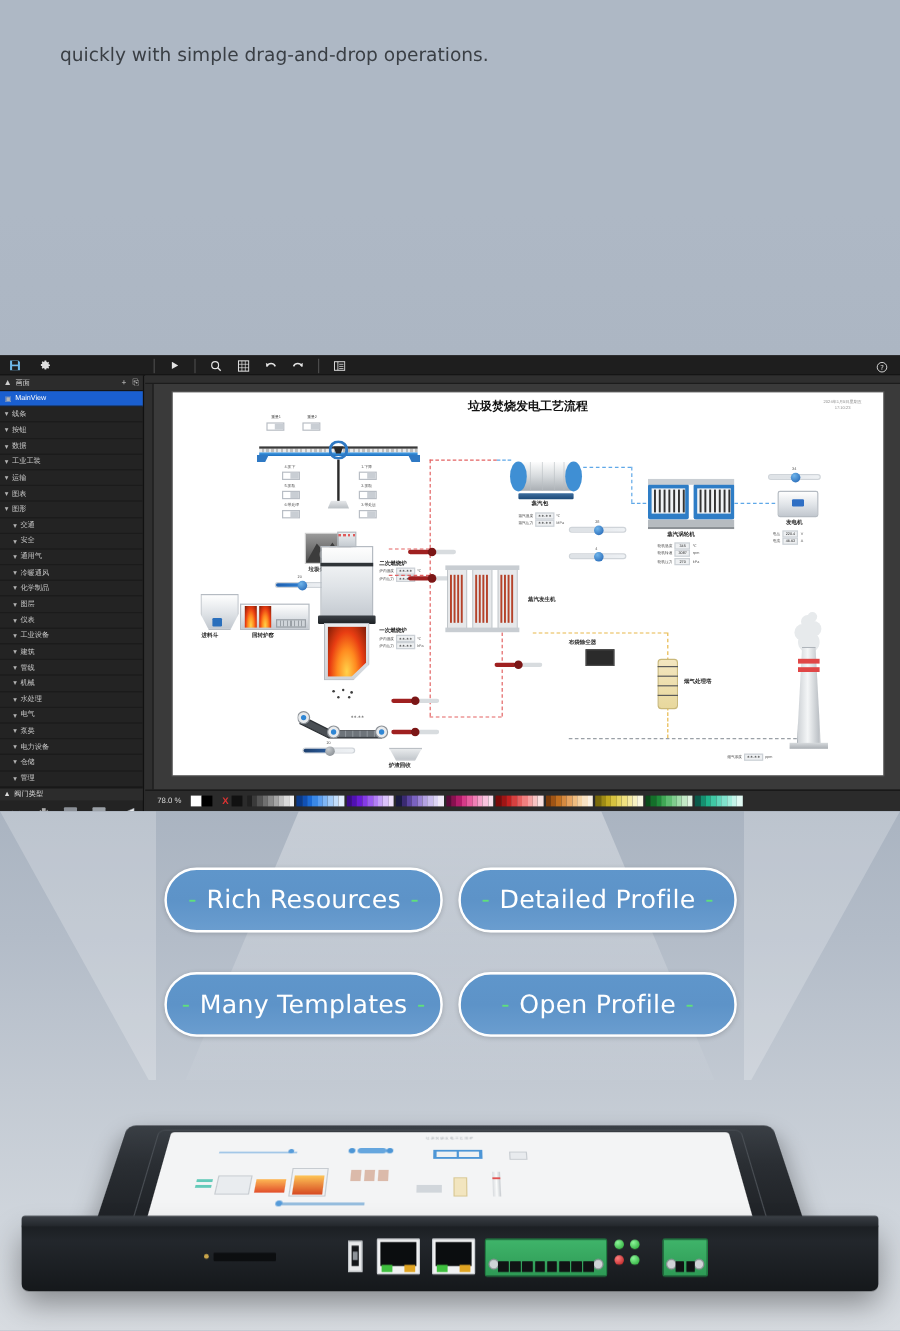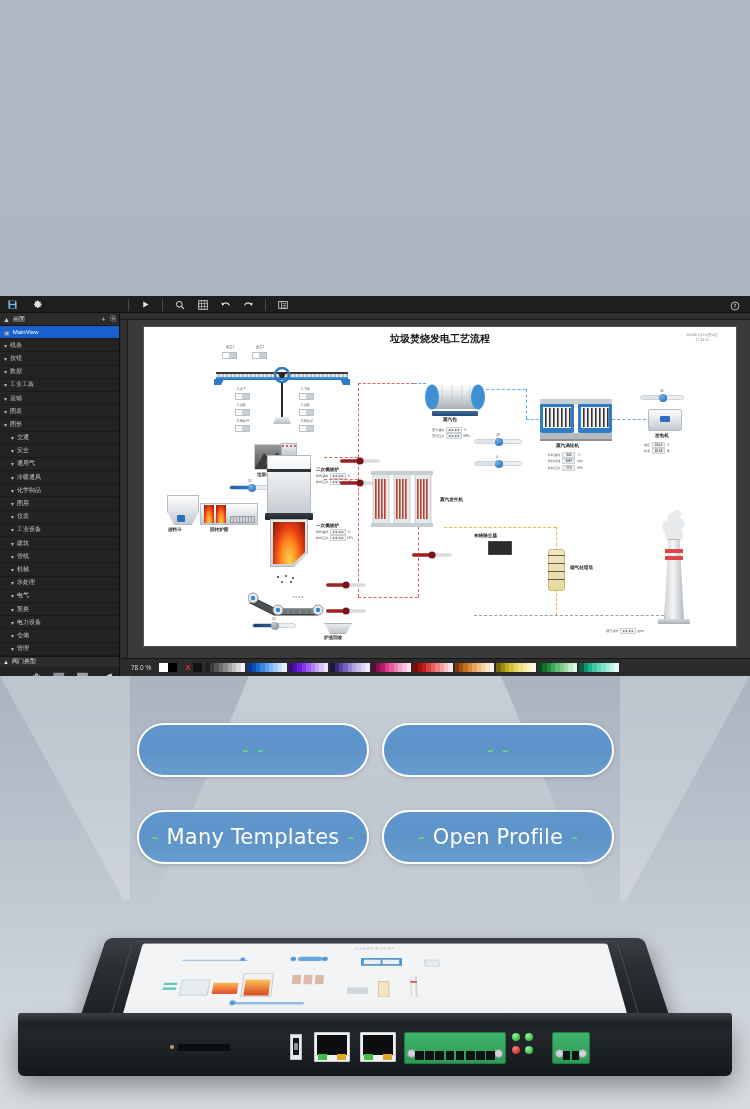--- a/index.html
+++ b/index.html
@@ -197,20 +197,21 @@
   .leds{position:absolute;left:494px;top:13px;width:30px;height:28px;}
   .leds i{position:absolute;width:8px;height:8px;border-radius:50%;}
   .scr-diagram{position:absolute;inset:0;opacity:.92;}
   .scr-box{position:absolute;}
 </style>
 </head>
 <body>
 
 <div class="hero">
   <div class="lead">
+    <span class="l2">quickly with simple drag-and-drop operations.</span>
   </div>
 </div>
 
 <div class="app">
 
   <div class="app-topbar">
     <div class="tb-left">
       <span class="tb-ico">
         <svg width="11" height="11" viewBox="0 0 16 16">
             <path fill="#6fb8e8" d="M2 2h10l2 2v10H2z"></path>
@@ -930,24 +931,26 @@
   </div>
 </div>
 
 <div class="mid">
   <div class="beam beam-l"></div>
   <div class="beam beam-r"></div>
   <div style="position:absolute;left:150px;top:0;width:450px;height:235px;background:linear-gradient(180deg,rgba(255,255,255,.34),rgba(255,255,255,.02));clip-path:polygon(22% 0,78% 0,100% 100%,0 100%);"></div>
   <div class="btn-grid" id="feat-grid">
       <div class="featbtn" style="left: 137px; top: 47px; width: 232px;">
         <span class="g">-</span>
+        <span>Rich Resources</span>
         <span class="g">-</span>
       </div>
       <div class="featbtn" style="left: 382px; top: 47px; width: 232px;">
         <span class="g">-</span>
+        <span>Detailed Profile</span>
         <span class="g">-</span>
       </div>
       <div class="featbtn" style="left: 137px; top: 134px; width: 232px;">
         <span class="g">-</span>
         <span>Many Templates</span>
         <span class="g">-</span>
       </div>
       <div class="featbtn" style="left: 382px; top: 134px; width: 232px;">
         <span class="g">-</span>
         <span>Open Profile</span>

